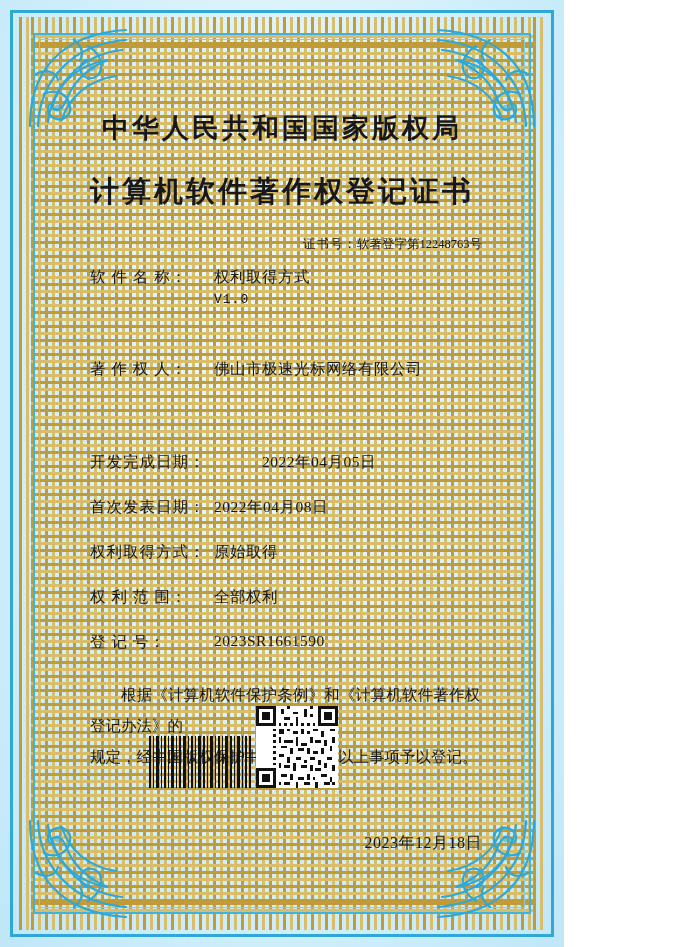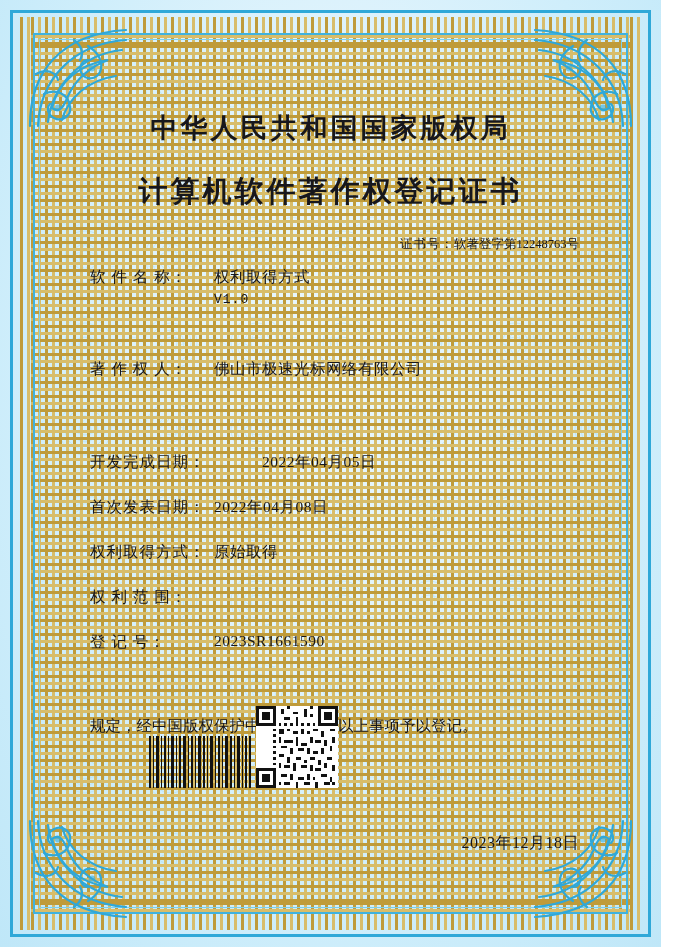--- a/index.html
+++ b/index.html
@@ -9,21 +9,21 @@
   }
   body {
     width: 700px;
     height: 947px;
     font-family: "Liberation Serif", "DejaVu Serif", serif;
     overflow: hidden;
   }
 
   .certificate {
     position: relative;
-    width: 661px;
+    width: 564px;
     height: 947px;
     box-sizing: border-box;
     background:
       radial-gradient(ellipse at 50% 38%, #eaf8fd 0%, #dff3fc 38%, #cfeefb 66%, #bfe7f8 100%);
     overflow: hidden;
   }
 
   
   .border-outer {
     position: absolute;
@@ -346,31 +346,32 @@
         <div class="field-value">2022年04月08日</div>
       </div>
 
       <div class="field-row" style="margin-bottom:24px;">
         <div class="field-label">权利取得方式：</div>
         <div class="field-value">原始取得</div>
       </div>
 
       <div class="field-row" style="margin-bottom:24px;">
         <div class="field-label">权 利 范 围：</div>
+        <div class="field-value">全部权利</div>
       </div>
 
       <div class="field-row">
         <div class="field-label">登 记 号：</div>
         <div class="field-value">2023SR1661590</div>
       </div>
 
     </div>
 
     <div class="paragraph">
-      <span class="indent"></span><br>
+      <span class="indent"></span><span>根据《计算机软件保护条例》和《计算机软件著作权登记办法》的</span><br>
       <span>规定，经中国版权保护中心审核，对以上事项予以登记。</span>
     </div>
 
     <div class="barcode-wrap">
       <svg class="barcode" viewBox="0 0 104 52" preserveAspectRatio="none" xmlns="http://www.w3.org/2000/svg">
         <rect x="0" y="0" width="104" height="52" fill="#ffffff" opacity="0"></rect>
         <g fill="#111111">
           <rect x="1" y="0" width="2" height="52"></rect>
           <rect x="5" y="0" width="1" height="52"></rect>
           <rect x="8" y="0" width="3" height="52"></rect>

